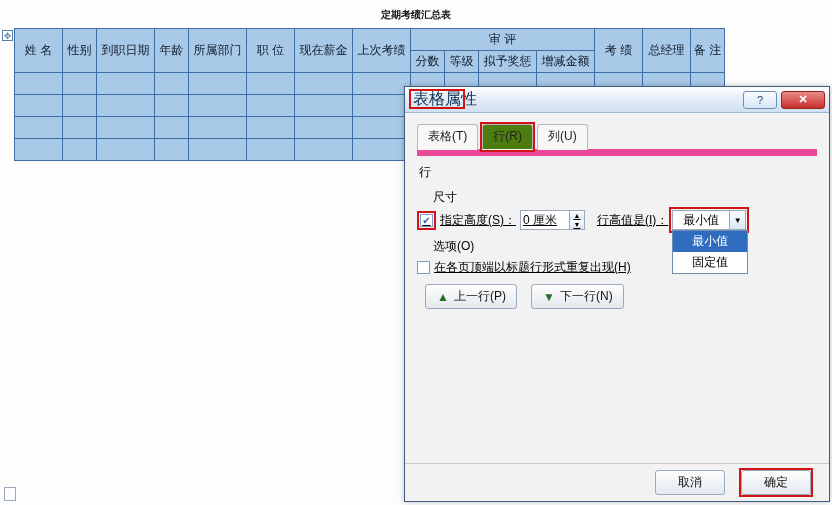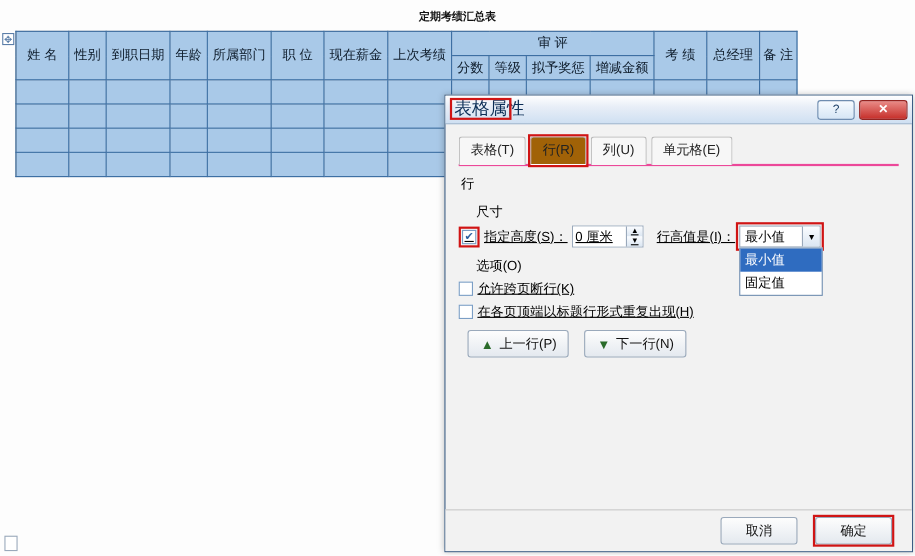--- a/index.html
+++ b/index.html
@@ -96,35 +96,35 @@
     font-size: 11px; color:#25476e;
     cursor:pointer;
   }
   .winbtn.close {
     background: linear-gradient(#e98b87,#c62f2a);
     border-color:#932320;
     color:#fff; width:44px;
     font-weight:bold;
   }
   .dlg-body { padding: 10px 12px 0 12px; }
-  .tabs { display:flex; gap:4px; border-bottom:2px solid #ec4899; }
+  .tabs { display:flex; gap:4px; border-bottom:7px solid #ec4899; }
   .tab {
     padding: 3px 10px 4px 10px;
     border:1px solid #b7b7b7;
     border-bottom:none;
     background:#f7f7f7;
     border-radius:3px 3px 0 0;
     cursor:pointer;
     position:relative;
     top:1px;
     font-size:12px;
     color:#222;
   }
   .tab.active {
-    background:#a16207;
+    background:#4d7c0f;
     border-bottom:1px solid #fff;
   }
   .tab-hl {
     position:absolute; inset:-3px;
     border:2px solid #d01414;
     pointer-events:none;
   }
   .group-lbl { margin: 8px 0 2px 2px; }
   .indent { margin-left: 16px; }
   .indent2 { margin-left: 32px; }
@@ -136,21 +136,21 @@
   }
   .chk.checked::after{content:"✔";}
   .chk-hl { border:2px solid #d01414; padding:1px; display:inline-flex;}
   .spin {
     display:inline-flex;align-items:center;
     border:1px solid #9aa9bb;background:#fff;height:20px;
   }
   .spin input{border:none;width:48px;height:18px;font-size:12px;text-align:left;padding:0 2px;outline:none;}
   .spin .arrows{display:flex;flex-direction:column;border-left:1px solid #9aa9bb;}
   .spin .arrow{width:14px;height:9px;display:flex;align-items:center;justify-content:center;font-size:7px;background:linear-gradient(#fafcff,#dbe6f2);cursor:pointer;}
-  .combo-wrap{position:relative;display:inline-block;}
+  .combo-wrap{position:relative;display:inline-block;text-align:center;}
   .combo {
     display:inline-flex;align-items:center;
     border:1px solid #9aa9bb;background:#fff;height:20px;
     cursor:pointer;
   }
   .combo .val{width:56px;padding:0 4px;font-size:12px;}
   .combo .dd{width:16px;height:18px;border-left:1px solid #9aa9bb;display:flex;align-items:center;justify-content:center;background:linear-gradient(#fafcff,#dbe6f2);font-size:8px;}
   .combo-hl{position:absolute;inset:-3px;border:2px solid #d01414;pointer-events:none;}
   .combo-list{
     position:absolute;left:0;top:20px;
@@ -294,21 +294,20 @@
     </div>
   </div>
   <div class="dlg-body">
     <div class="tabs">
       <div class="tab"><span>表格(T)</span></div>
       <div class="tab active" style="position:relative;">
         <span>行(R)</span>
         <span class="tab-hl"></span>
       </div>
       <div class="tab"><span>列(U)</span></div>
-      <div class="tab"><span>单元格(E)</span></div>
     </div>
 
     <div class="group-lbl">行</div>
     <div class="indent group-lbl">尺寸</div>
     <div class="indent2 row">
       <span class="chk-hl">
         <span class="chk checked"></span>
       </span>
       <span>指定高度(S)：</span>
       <span class="spin">
@@ -328,24 +327,20 @@
         <div class="combo-list">
           <div class="opt sel">最小值</div>
           <div class="opt">固定值</div>
         </div>
       </span>
     </div>
 
     <div class="indent group-lbl">选项(O)</div>
     <div class="indent2 row">
       <span class="chk"></span>
-      <span>允许跨页断行(K)</span>
-    </div>
-    <div class="indent2 row">
-      <span class="chk"></span>
       <span>在各页顶端以标题行形式重复出现(H)</span>
     </div>
 
     <div class="navrow">
       <span class="btn">
         <span class="ico">▲</span>
         <span>上一行(P)</span>
       </span>
       <span class="btn">
         <span class="ico">▼</span>

